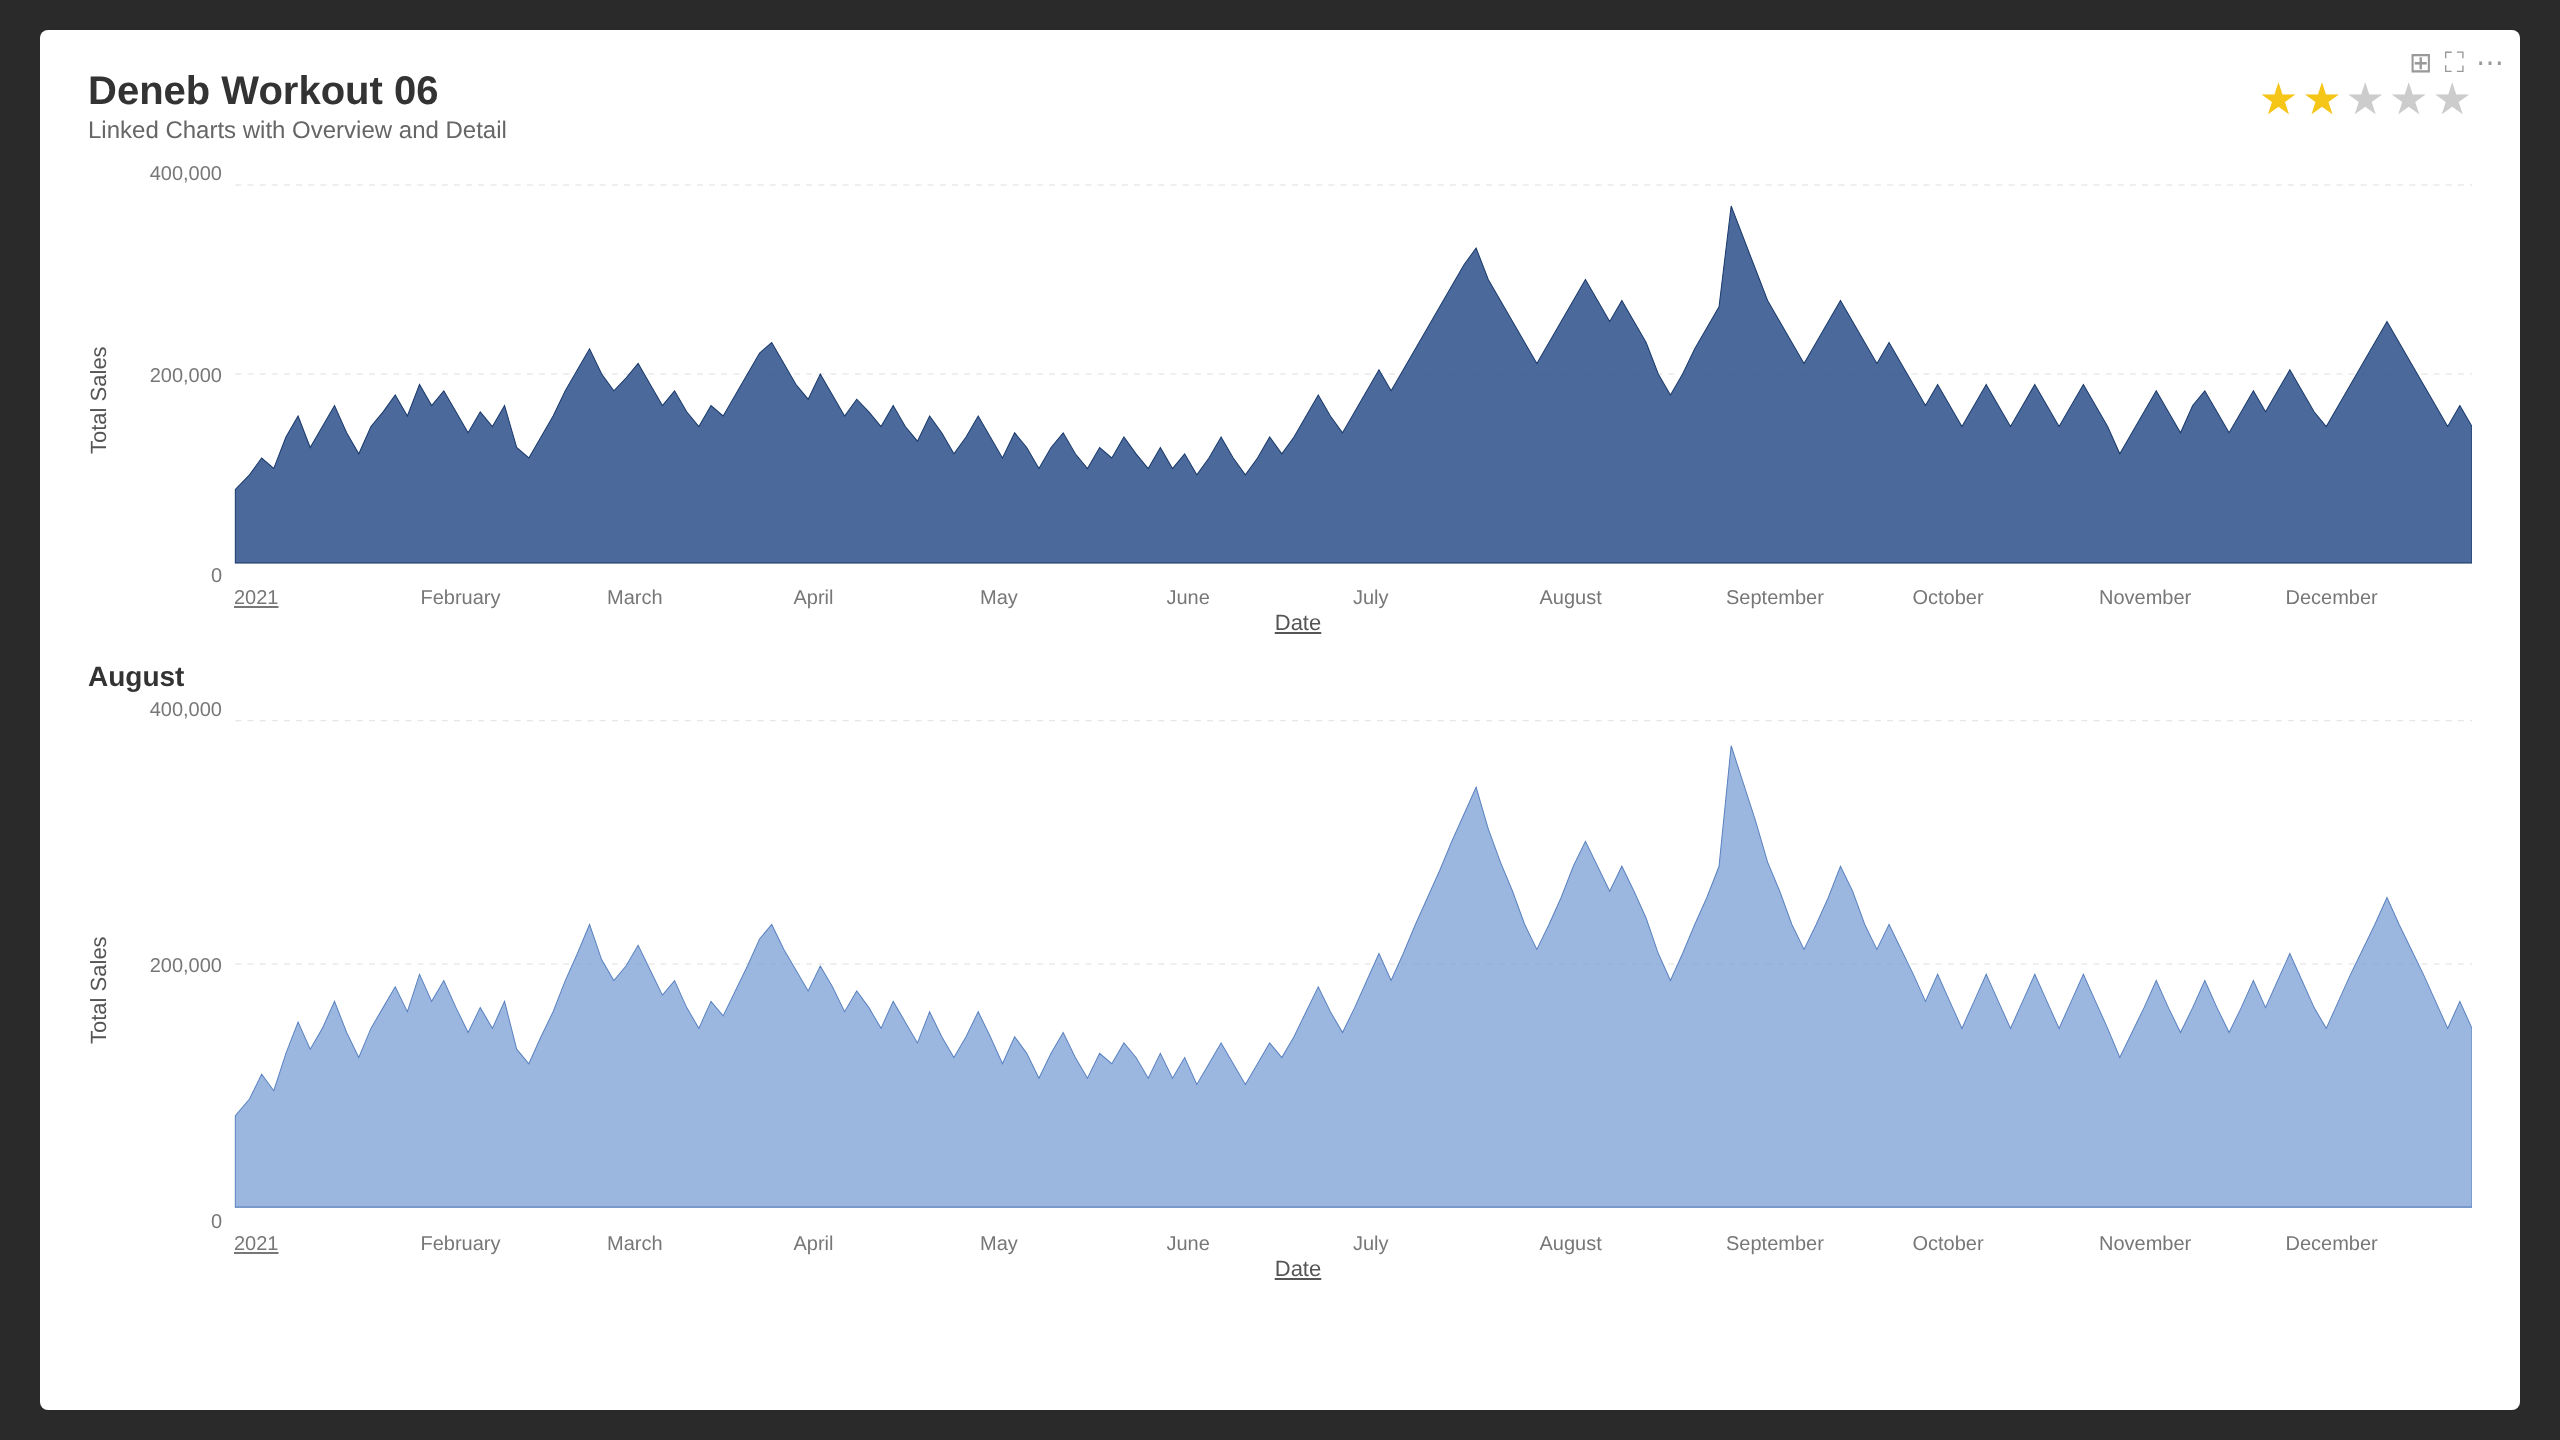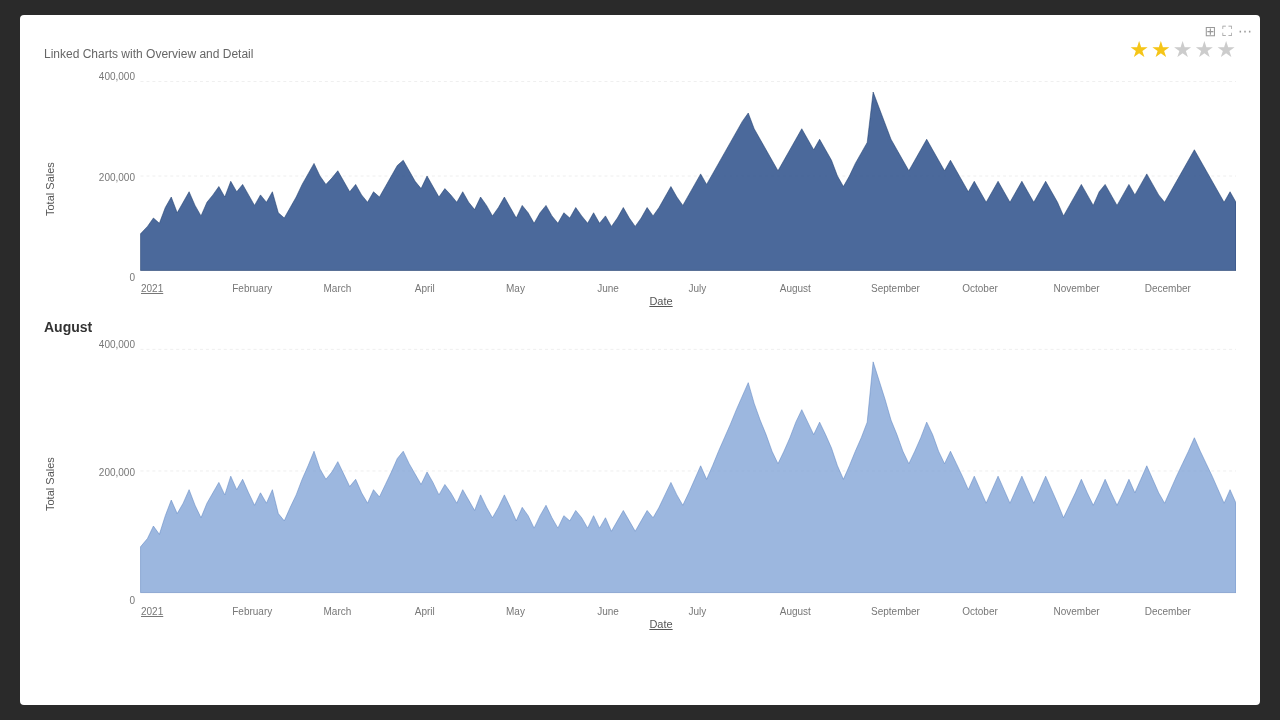--- a/index.html
+++ b/index.html
@@ -29,21 +29,21 @@
     }
     .title-block {}
     .title {
       font-size: 20px;
       font-weight: bold;
       color: #333;
     }
     .subtitle {
       font-size: 12px;
       color: #666;
-      margin-top: 12px;
+      margin-top: 0;
     }
     .stars {
       display: flex;
       gap: 2px;
       margin-top: 4px;
     }
     .star {
       font-size: 22px;
       line-height: 1;
     }
@@ -56,21 +56,20 @@
       margin-bottom: 4px;
     }
     .chart-container {
       position: relative;
       width: 100%;
       margin-bottom: 12px;
     }
     .chart-area {
       display: flex;
       align-items: stretch;
-      gap: 24px;
     }
     .y-axis-label {
       writing-mode: vertical-rl;
       transform: rotate(180deg);
       font-size: 11px;
       color: #555;
       text-align: center;
       width: 18px;
       flex-shrink: 0;
     }
@@ -136,20 +135,21 @@
 <div class="main-container">
 
   <div class="toolbar-icons">
     <span class="toolbar-icon">⊞</span>
     <span class="toolbar-icon">⛶</span>
     <span class="toolbar-icon">⋯</span>
   </div>
 
   <div class="header">
     <div class="title-block">
+      <div class="title">Deneb Workout 06</div>
       <div class="subtitle">Linked Charts with Overview and Detail</div>
     </div>
     <div class="stars">
       <span class="star filled">★</span>
       <span class="star filled">★</span>
       <span class="star empty">★</span>
       <span class="star empty">★</span>
       <span class="star empty">★</span>
     </div>
   </div>

